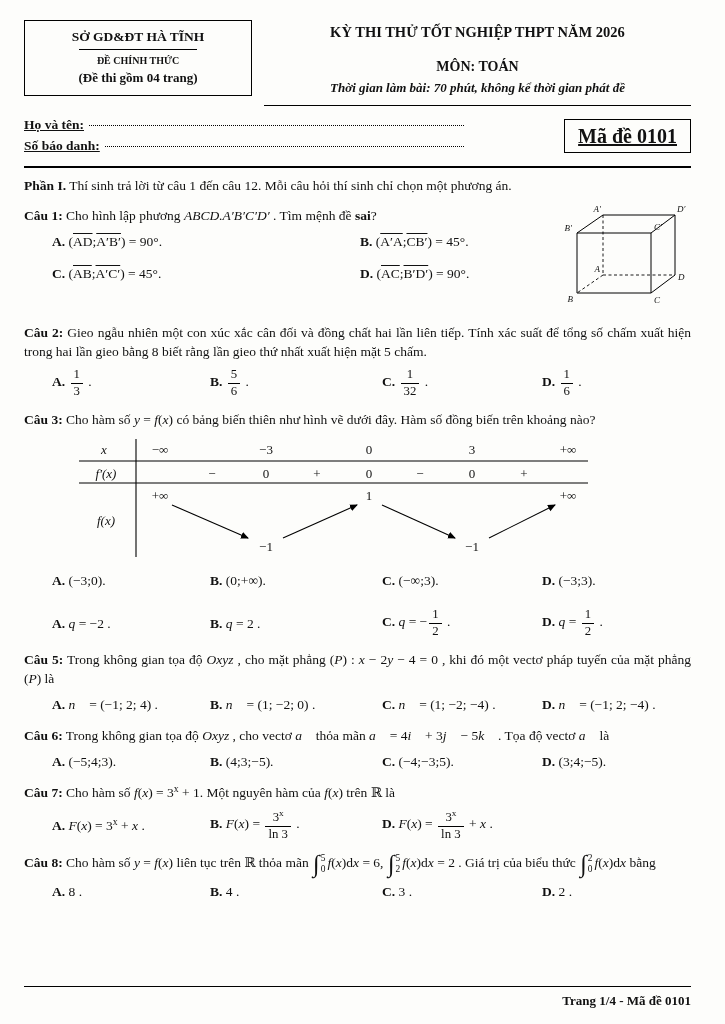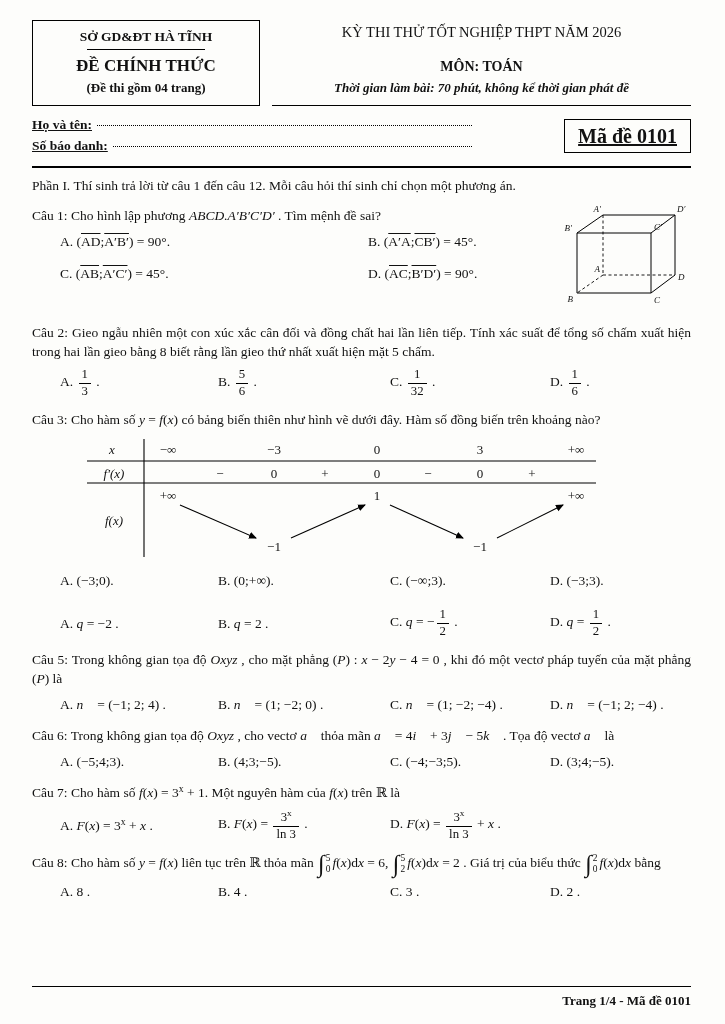--- a/index.html
+++ b/index.html
@@ -1,32 +1,32 @@
 <!DOCTYPE html>
 <html lang="vi"><head>
 <meta charset="utf-8">
 <style>
   html,body{margin:0;padding:0;background:#ffffff;}
   .page{
     width:725px;height:1024px;box-sizing:border-box;overflow:hidden;
     background:#fdfdfb;color:#111;
     font-family:"Liberation Serif","DejaVu Serif",serif;
     font-size:13.5px;line-height:1.42;
-    padding:20px 34px 14px 32px;
+    padding:20px 34px 14px 24px;
     display:flex;flex-direction:column;
   }
   
   .header{display:flex;align-items:flex-start;}
   .issuer-box{border:1.4px solid #000;width:218px;flex-shrink:0;text-align:center;padding:6px 4px 7px;}
   .issuer-name{font-weight:bold;font-size:13.5px;}
   .issuer-rule{width:118px;border-bottom:1.2px solid #000;margin:3px auto 4px;}
-  .doc-type{font-weight:bold;font-size:17px;}
+  .doc-type{font-weight:bold;font-size:10px;}
   .pages-note{font-weight:bold;font-size:13px;margin-top:1px;}
   .header-right{flex:1;text-align:center;padding:2px 0 0 12px;}
-  .exam-title{font-weight:normal;font-size:14.5px;}
+  .exam-title{font-weight:bold;font-size:14.5px;}
   .subject-line{font-weight:bold;font-size:14px;margin-top:14px;}
   .time-note{font-weight:bold;font-style:italic;font-size:13px;margin-top:3px;padding-bottom:7px;border-bottom:1.1px solid #000;}
   
   .info-row{display:flex;align-items:center;margin-top:9px;text-decoration:underline;}
   .info-lines{width:440px;}
   .info-line{display:flex;align-items:baseline;font-weight:bold;line-height:1.55;}
   .leader{flex:1;border-bottom:1.8px dotted #000;margin-left:5px;transform:translateY(-3px);}
   .code-box{margin-left:auto;border:1.6px solid #000;padding:2px 13px;font-weight:bold;font-size:20px;white-space:nowrap;}
   .thick-rule{border-top:2.6px solid #000;margin-top:9px;}
   
@@ -35,21 +35,21 @@
   .qtext{margin:0;text-align:justify;}
   .opts{display:grid;margin-top:7px;padding-left:28px;column-gap:8px;align-items:center;}
   .opts4{grid-template-columns:150px 164px 152px auto;}
   .opts2{grid-template-columns:300px auto;row-gap:13px;margin-right:140px;}
   .q1{min-height:106px;}
   .cube-wrap{position:absolute;top:-4px;right:0;}
   .vtable-wrap{margin:8px 0 2px 52px;}
   .vtable text{font-size:13px;fill:#111;}
   .vt-lbl text{font-style:italic;}
   
-  .b{font-weight:normal;}
+  .b{font-weight:bold;}
   .i{font-style:italic;}
   .ol{text-decoration:overline;}
   .sup{font-size:0.72em;vertical-align:0.55em;}
   .sub{font-size:0.72em;vertical-align:-0.25em;}
   .frac{display:inline-block;vertical-align:middle;text-align:center;line-height:1.08;font-size:0.95em;margin:0 2px;}
   .frac .fn{display:block;padding:0 3px 1px;border-bottom:1px solid #000;}
   .frac .fd{display:block;padding:1px 3px 0;}
   .intg{display:inline-flex;vertical-align:middle;align-items:center;margin:0 2px 0 1px;}
   .isign{font-size:1.8em;line-height:0.92;}
   .ib{display:inline-flex;flex-direction:column;justify-content:space-between;align-self:stretch;font-size:0.7em;line-height:1;padding:1px 0 1px 1px;}

